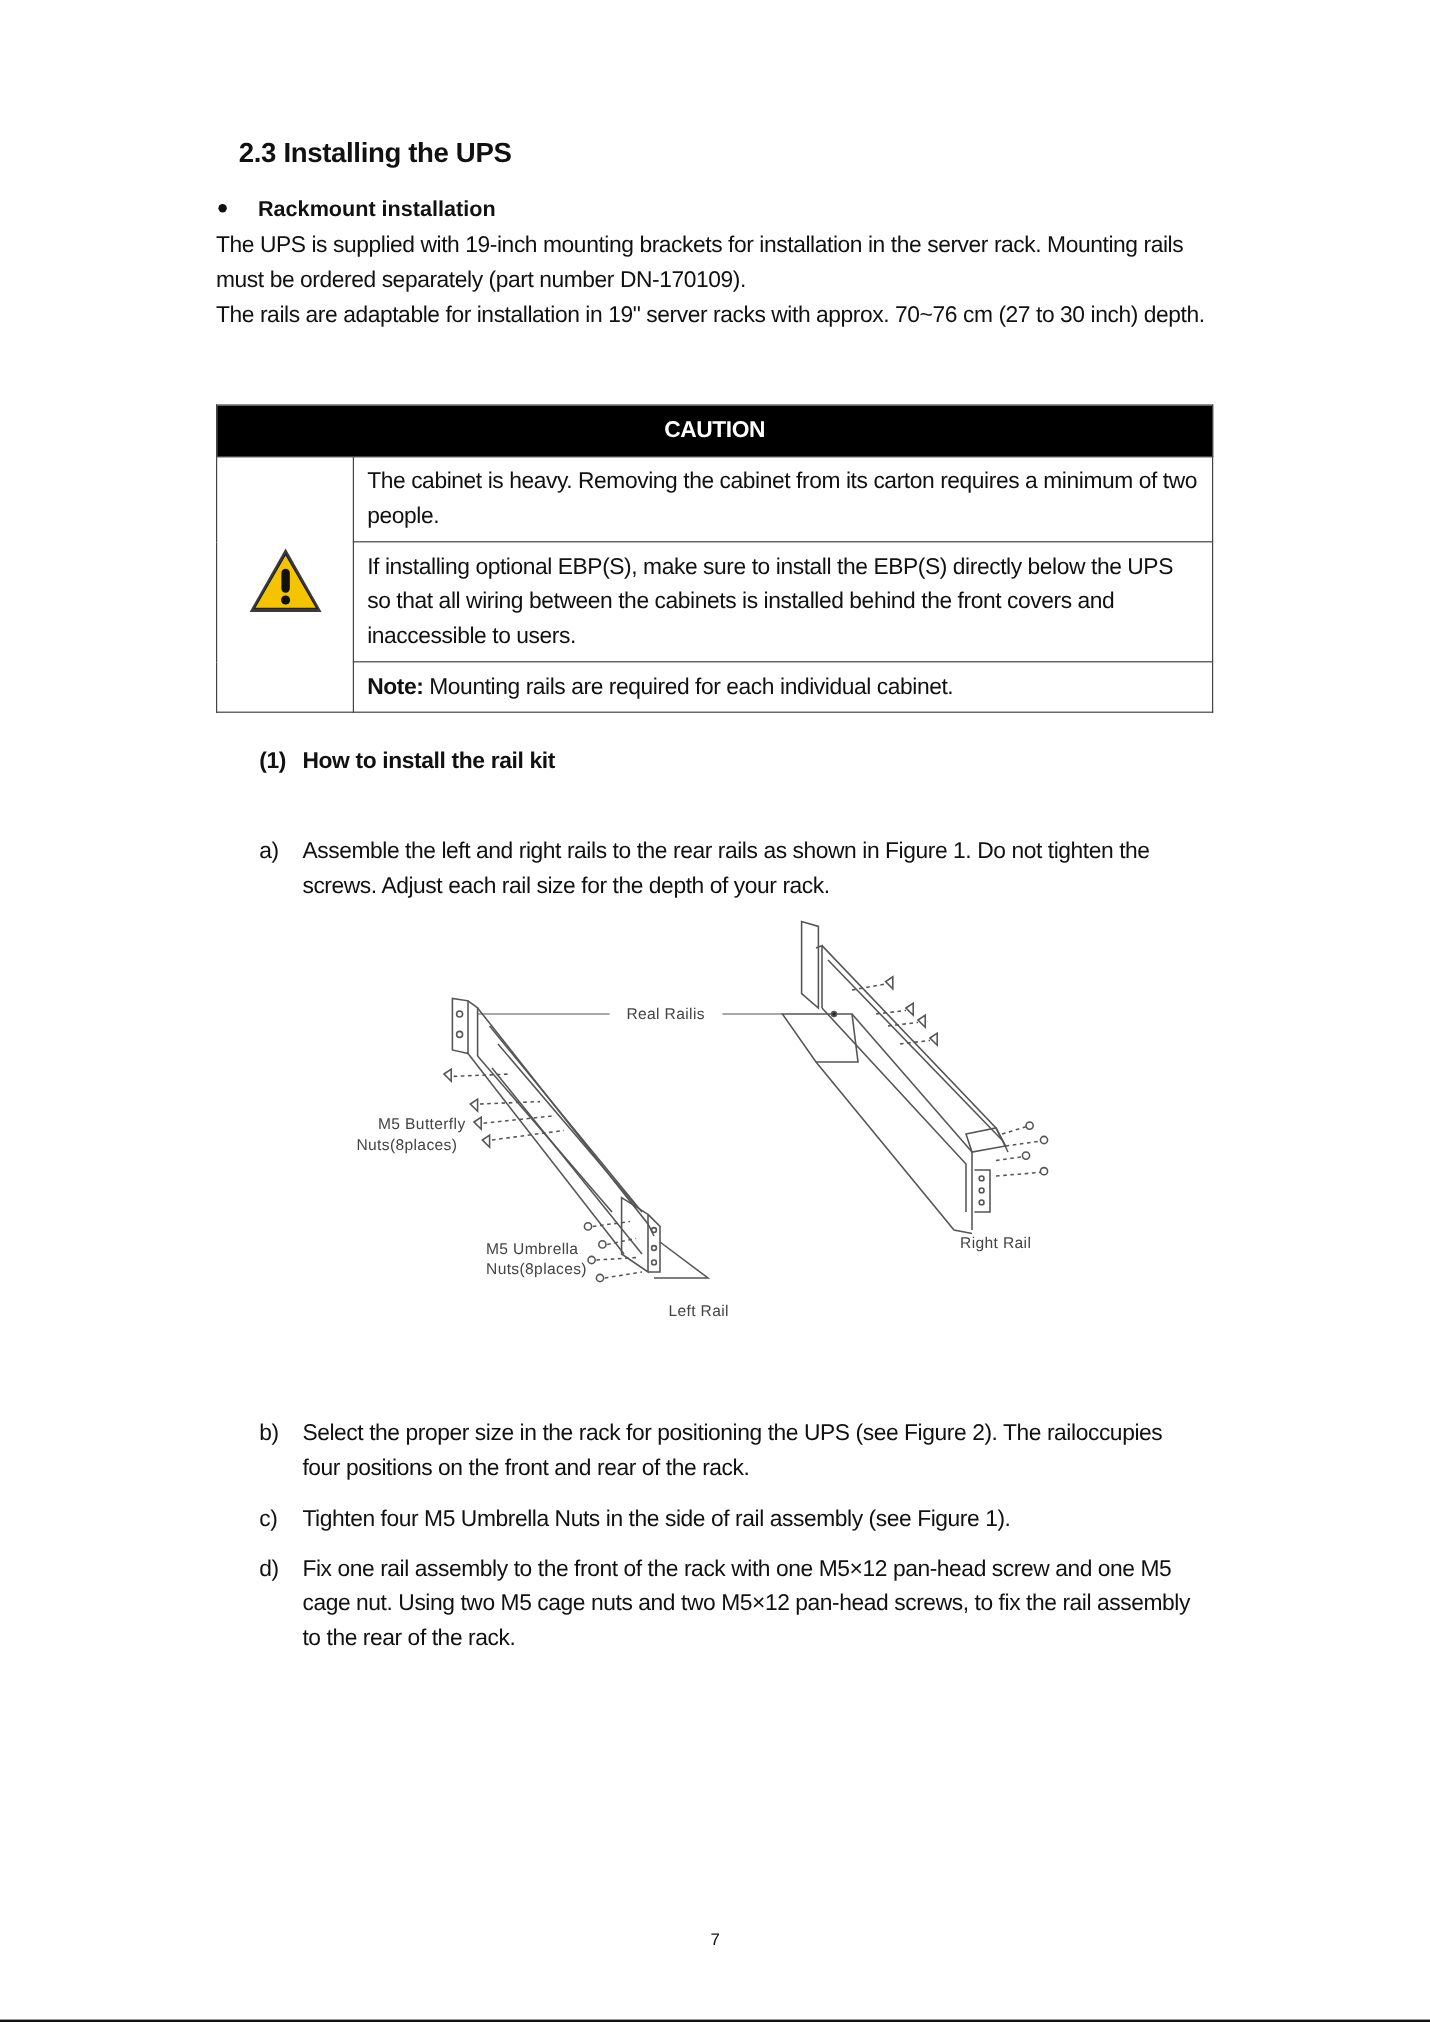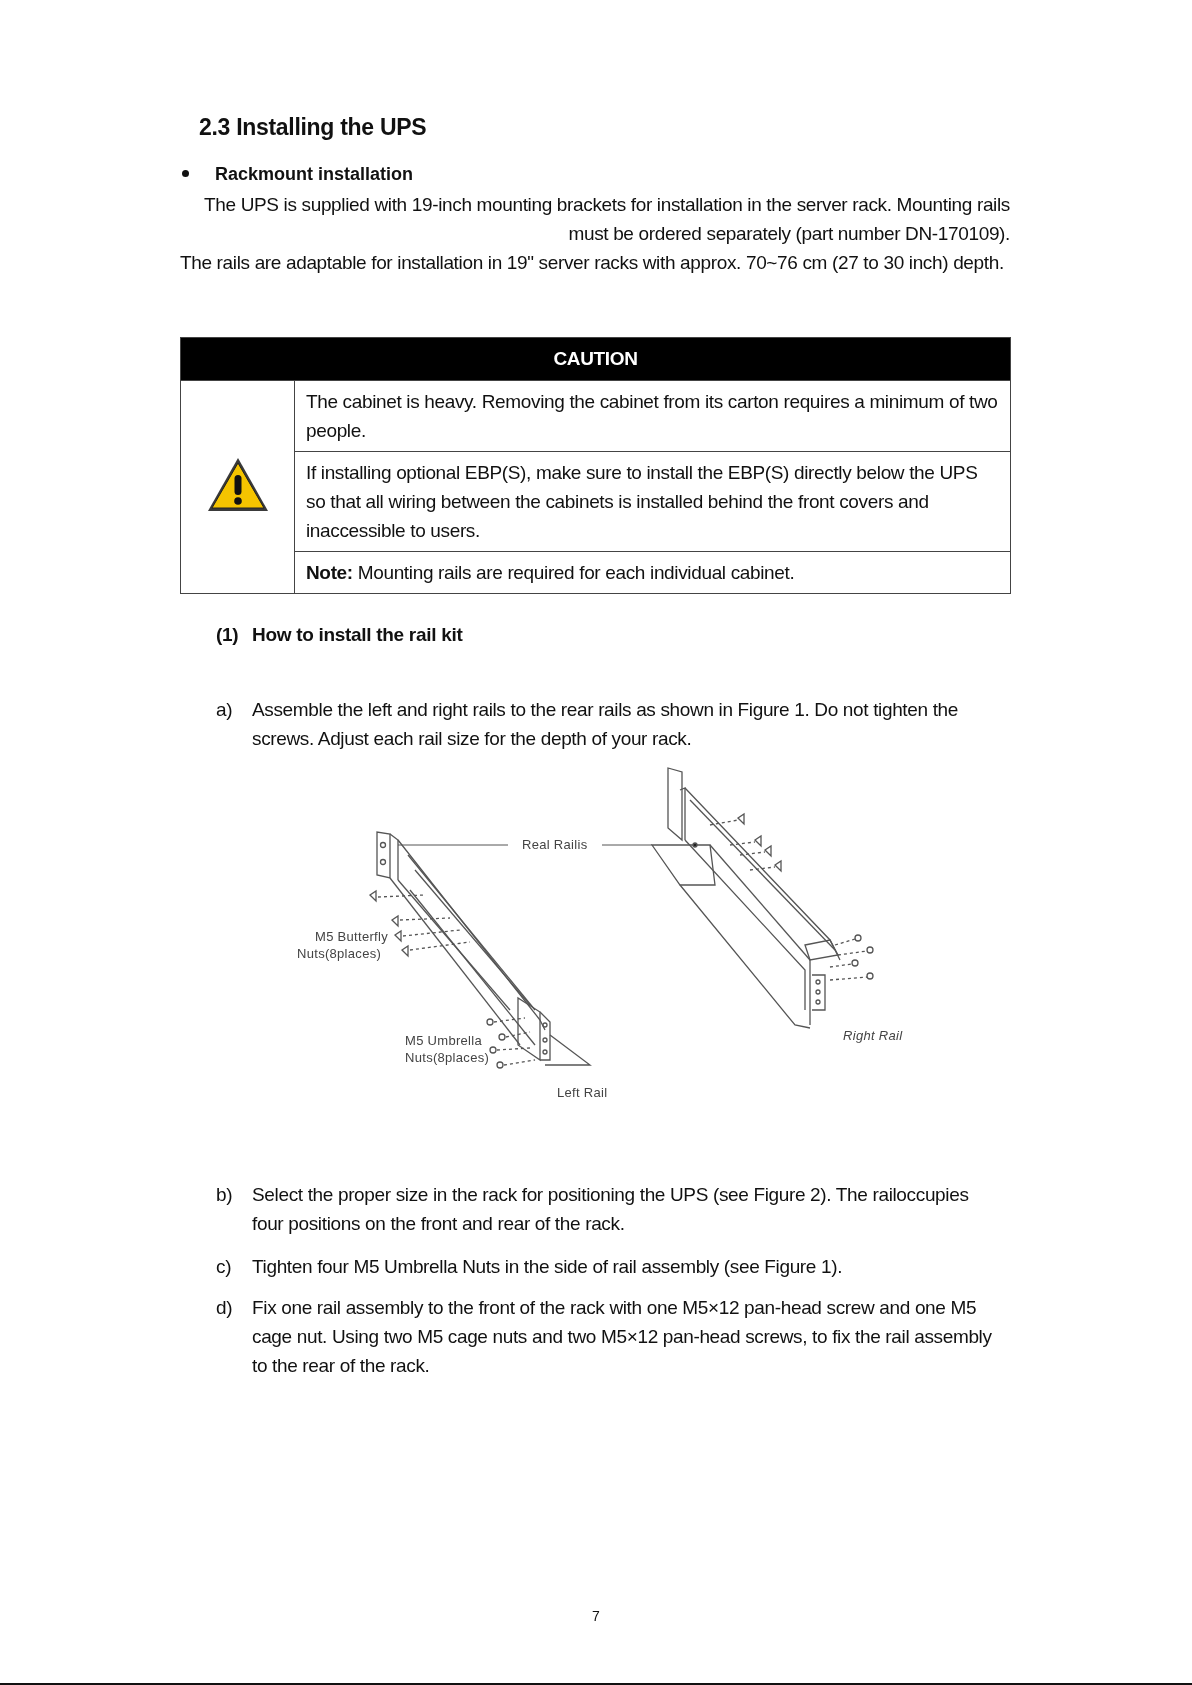--- a/index.html
+++ b/index.html
@@ -9,21 +9,21 @@
       color: #111;
     }
     .page { position: absolute; left: 0; top: 0; width: 1192px; height: 1685px; }
     .h2 {
       position: absolute; left: 180px; top: 114px;
       font-size: 23px; font-weight: bold; letter-spacing: -0.3px; margin-left: 19px;
     }
     .bullet-row { position: absolute; left: 180px; top: 164px; font-size: 18px; font-weight: bold; }
     .bullet-dot { display: inline-block; width: 7px; height: 7px; border-radius: 50%; background: #111; vertical-align: middle; margin-right: 26px; margin-left: 2px; position: relative; top: -2px; }
     .para { position: absolute; left: 180px; font-size: 19px; line-height: 29px; width: 830px; letter-spacing: -0.35px; }
-    .p1 { top: 190px; text-align: right; }
+    .p1 { top: 190px; }
     .p2 { top: 248px; }
 
     .caution {
       position: absolute; left: 180px; top: 337px; width: 831px;
       border-collapse: collapse; font-size: 19px; letter-spacing: -0.35px;
     }
     .caution td, .caution th { border: 1.5px solid #444; }
     .caution th {
       background: #000; color: #fff; height: 42px; font-weight: bold; font-size: 19px;
       text-align: center; padding: 0;
@@ -174,21 +174,21 @@
 
         <path d="M312,85 L362,85" stroke-width="1"></path>
       </g>
     </svg>
     <div class="fig-label" style="left:232px; top:76px;">Real Railis</div>
     <div class="fig-label" style="left:25px; top:168px;">M5 Butterfly</div>
     <div class="fig-label" style="left:7px; top:185px;">Nuts(8places)</div>
     <div class="fig-label" style="left:115px; top:272px;">M5 Umbrella</div>
     <div class="fig-label" style="left:115px; top:289px;">Nuts(8places)</div>
     <div class="fig-label" style="left:267px; top:324px;">Left Rail</div>
-    <div class="fig-label" style="left:553px; top:267px;font-style:italic;">Right Rail</div>
+    <div class="fig-label" style="left:510px; top:267px;">Right Rail</div>
   </div>
 
 
   <div class="item ib">
     <span class="lbl">b)</span>
     <div class="body">Select the proper size in the rack for positioning the UPS (see Figure 2). The railoccupies four positions on the front and rear of the rack.</div>
   </div>
   <div class="item ic">
     <span class="lbl">c)</span>
     <div class="body">Tighten four M5 Umbrella Nuts in the side of rail assembly (see Figure 1).</div>

